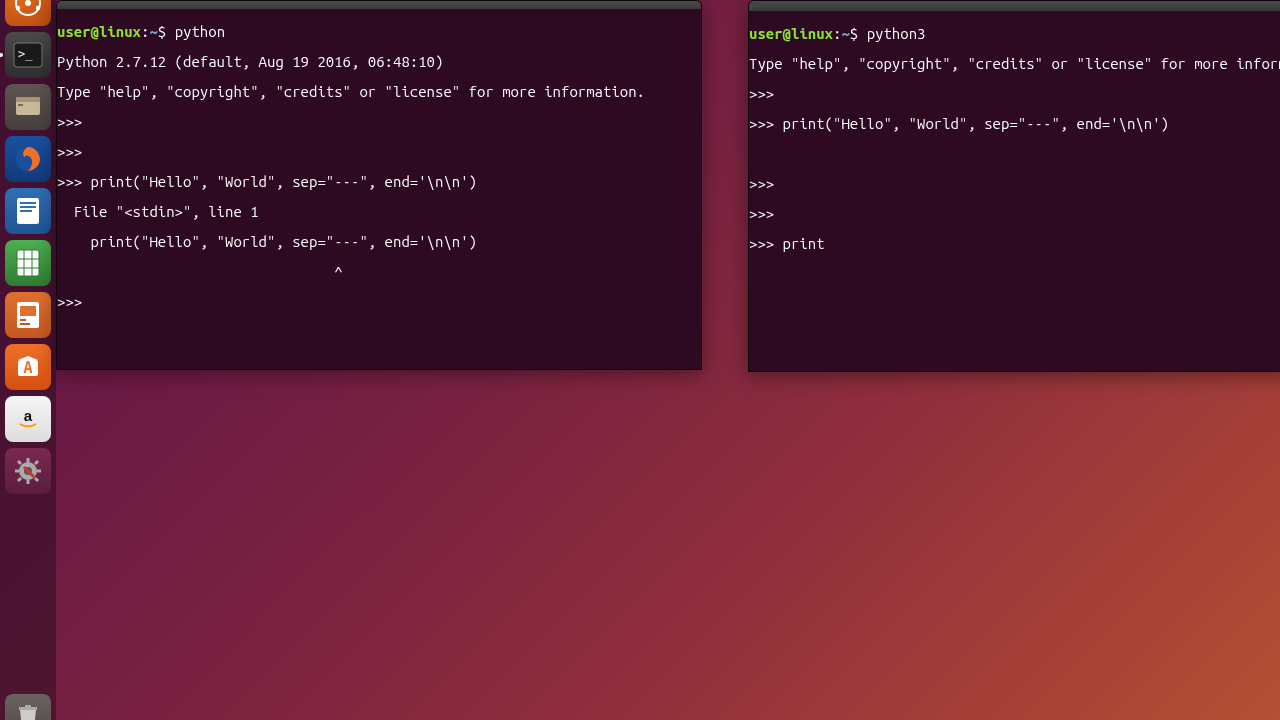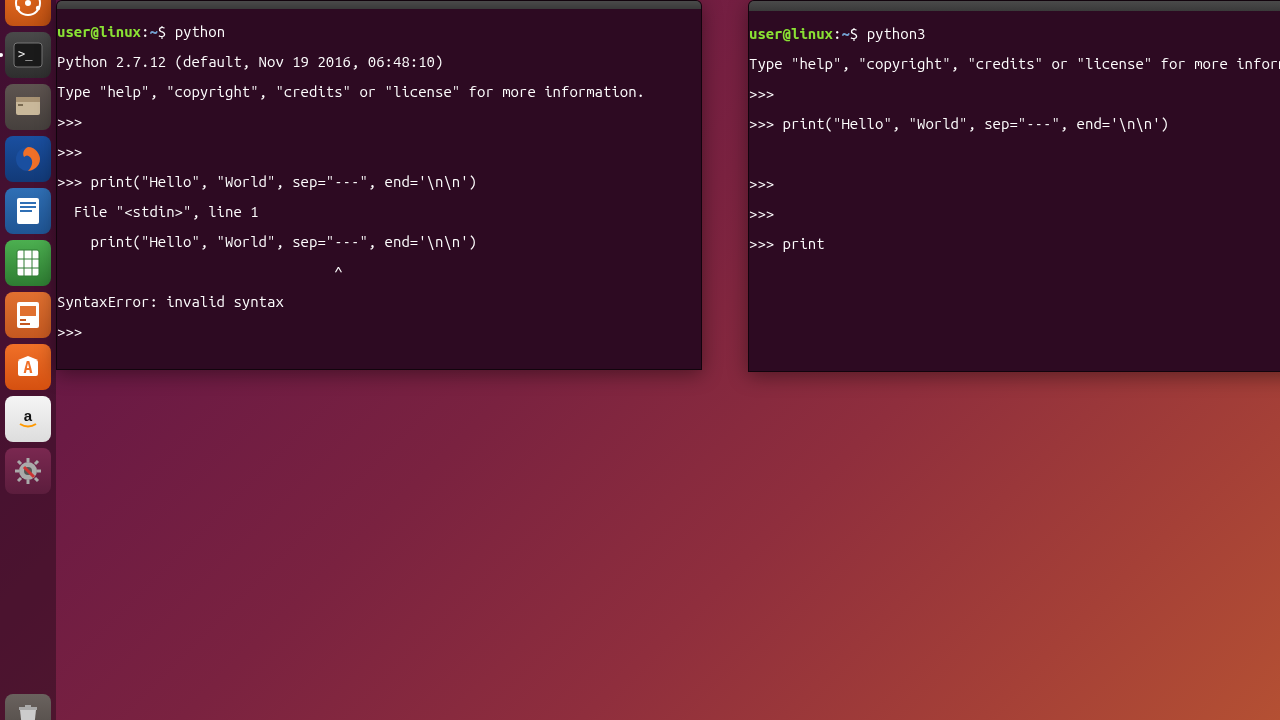--- a/index.html
+++ b/index.html
@@ -224,29 +224,28 @@
   </div>
 
 </div>
 
 <div id="term-left" class="terminal">
   <div class="term-titlebar">
       <div class="titlebar-text"></div>
     </div>
   <div class="term-body">
 <div><span class="ps-user">user@linux</span><span class="ps-rest">:</span><span class="ps-path">~</span><span class="ps-rest">$ </span><span>python</span></div>
-<div>Python 2.7.12 (default, Nov 19 2016, 06:48:10)</div>
+<div>Python 2.7.12 (default, Aug 19 2016, 06:48:10)</div>
 <div>Type "help", "copyright", "credits" or "license" for more information.</div>
 <div>&gt;&gt;&gt;</div>
 <div>&gt;&gt;&gt;</div>
 <div>&gt;&gt;&gt; print("Hello", "World", sep="---", end='\n\n')</div>
 <div>  File "&lt;stdin&gt;", line 1</div>
 <div>    print("Hello", "World", sep="---", end='\n\n')</div>
 <div>                                 ^</div>
-<div>SyntaxError: invalid syntax</div>
 <div>&gt;&gt;&gt;</div>
 
 
 
 
   </div>
 </div>
 
 <div id="term-right" class="terminal">
   <div class="term-titlebar">

